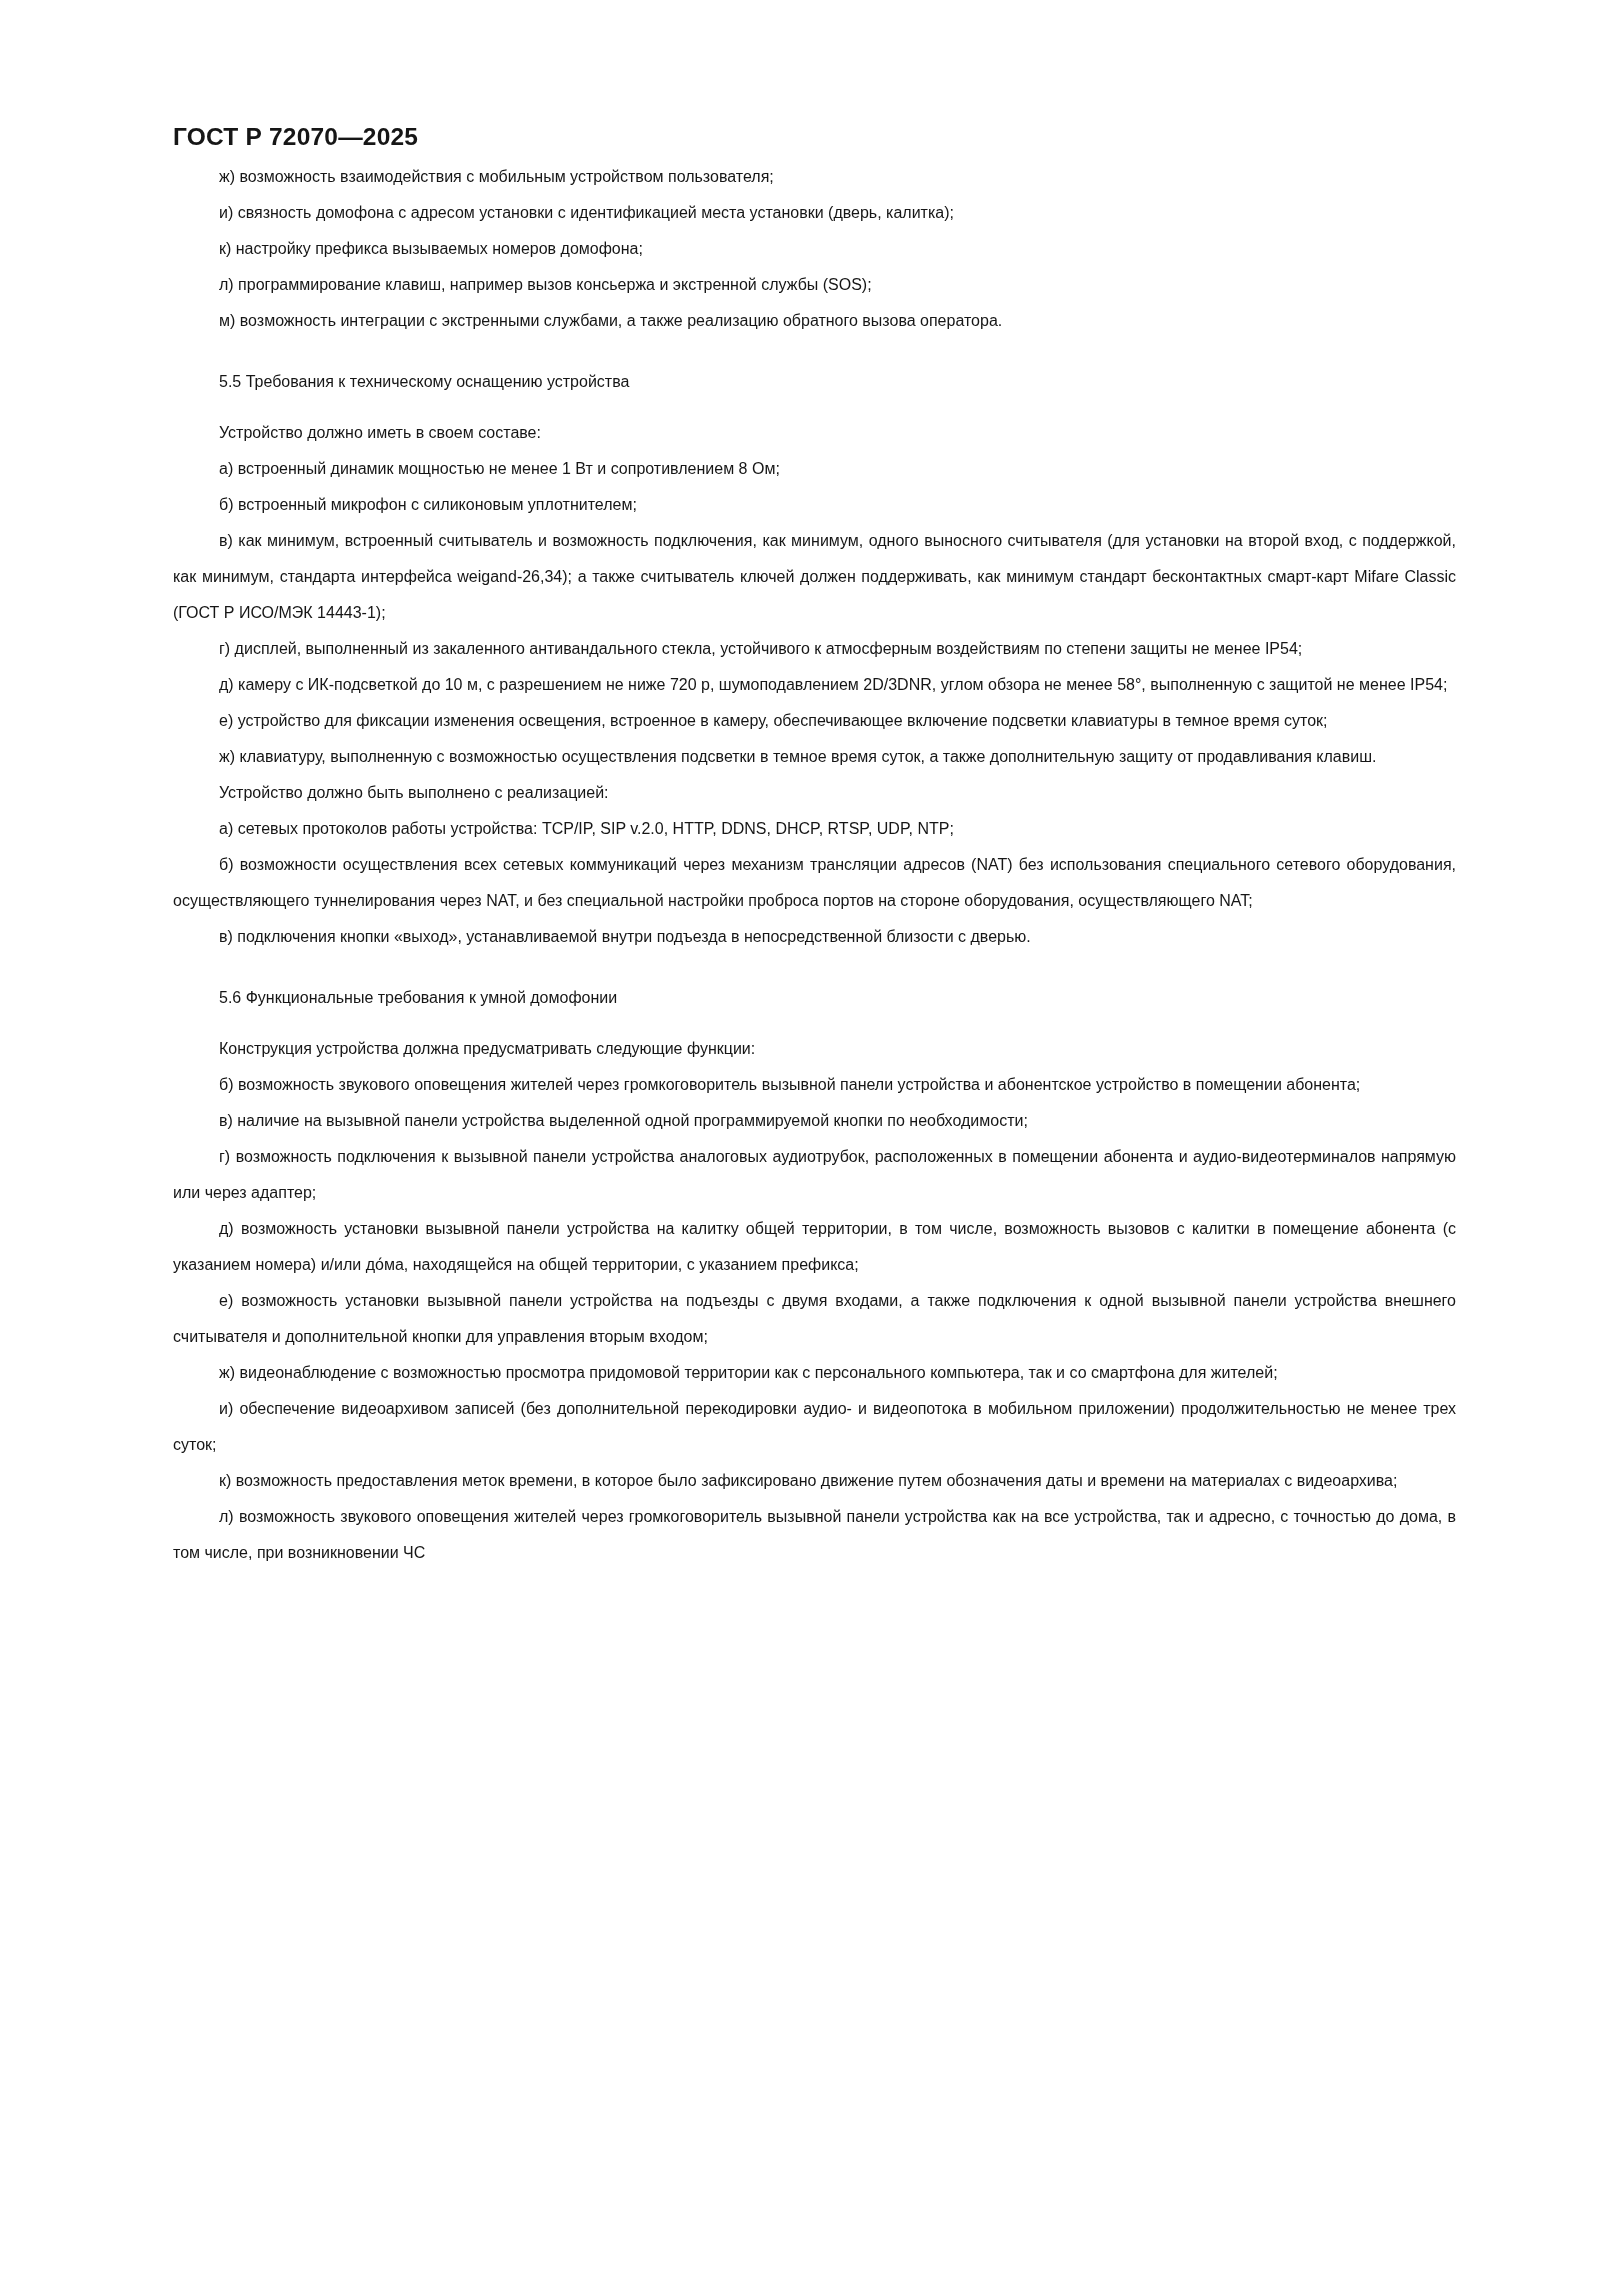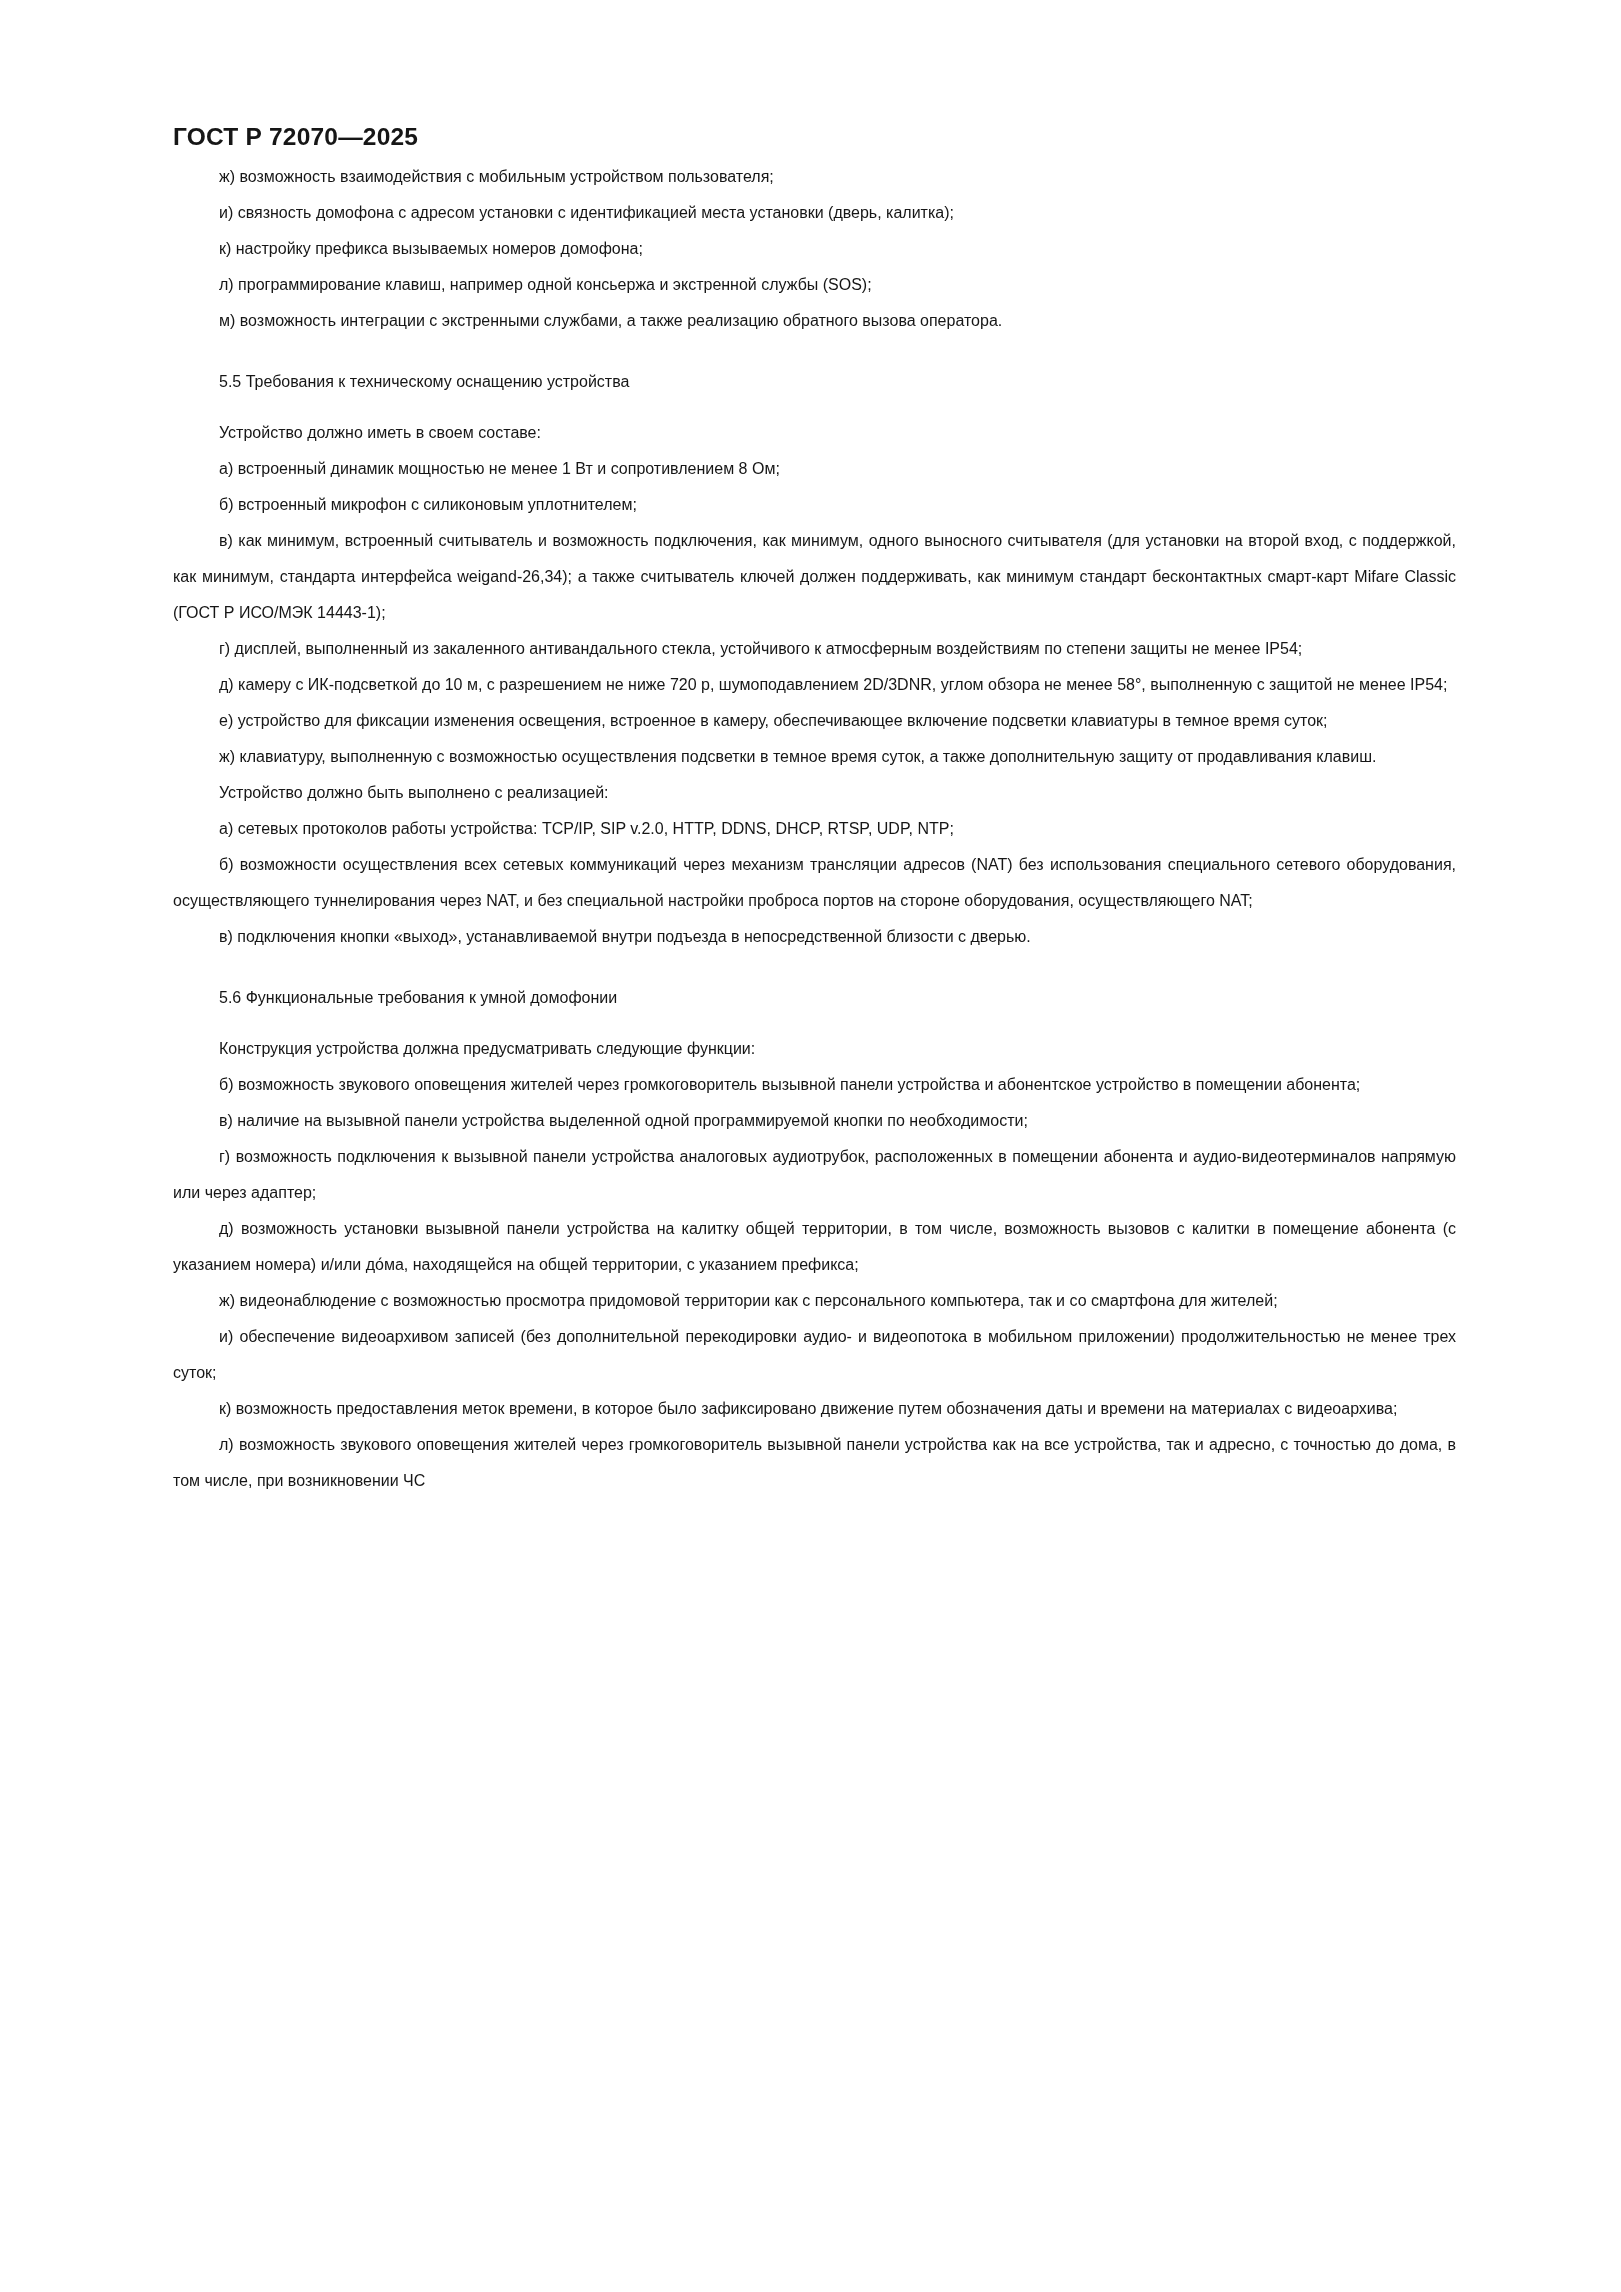--- a/index.html
+++ b/index.html
@@ -43,41 +43,42 @@
 </head>
 <body>
 
 <div class="page">
   <div class="doc-header">ГОСТ Р 72070—2025</div>
 
   <div class="doc-body">
       <p class="para">ж) возможность взаимодействия с мобильным устройством пользователя;</p>
       <p class="para">и) связность домофона с адресом установки с идентификацией места установки (дверь, калитка);</p>
       <p class="para">к) настройку префикса вызываемых номеров домофона;</p>
-      <p class="para">л) программирование клавиш, например одной консьержа и экстренной службы (SOS);</p>
+      <p class="para">л) программирование клавиш, например вызов консьержа и экстренной службы (SOS);</p>
       <p class="para">м) возможность интеграции с экстренными службами, а также реализацию обратного вызова оператора.</p>
       <p class="heading">5.5 Требования к техническому оснащению устройства</p>
       <p class="para">Устройство должно иметь в своем составе:</p>
       <p class="para">а) встроенный динамик мощностью не менее 1 Вт и сопротивлением 8 Ом;</p>
       <p class="para">б) встроенный микрофон с силиконовым уплотнителем;</p>
       <p class="para">в) как минимум, встроенный считыватель и возможность подключения, как минимум, одного выносного считывателя (для установки на второй вход, с поддержкой, как минимум, стандарта интерфейса weigand-26,34); а также считыватель ключей должен поддерживать, как минимум стандарт бесконтактных смарт-карт Mifare Classic (ГОСТ Р ИСО/МЭК 14443-1);</p>
       <p class="para">г) дисплей, выполненный из закаленного антивандального стекла, устойчивого к атмосферным воздействиям по степени защиты не менее IP54;</p>
       <p class="para">д) камеру с ИК-подсветкой до 10 м, с разрешением не ниже 720 p, шумоподавлением 2D/3DNR, углом обзора не менее 58°, выполненную с защитой не менее IP54;</p>
       <p class="para">е) устройство для фиксации изменения освещения, встроенное в камеру, обеспечивающее включение подсветки клавиатуры в темное время суток;</p>
       <p class="para">ж) клавиатуру, выполненную с возможностью осуществления подсветки в темное время суток, а также дополнительную защиту от продавливания клавиш.</p>
       <p class="para">Устройство должно быть выполнено с реализацией:</p>
       <p class="para">а) сетевых протоколов работы устройства: TCP/IP, SIP v.2.0, HTTP, DDNS, DHCP, RTSP, UDP, NTP;</p>
       <p class="para">б) возможности осуществления всех сетевых коммуникаций через механизм трансляции адресов (NAT) без использования специального сетевого оборудования, осуществляющего туннелирования через NAT, и без специальной настройки проброса портов на стороне оборудования, осуществляющего NAT;</p>
       <p class="para">в) подключения кнопки «выход», устанавливаемой внутри подъезда в непосредственной близости с дверью.</p>
       <p class="heading">5.6 Функциональные требования к умной домофонии</p>
       <p class="para">Конструкция устройства должна предусматривать следующие функции:</p>
       <p class="para">б) возможность звукового оповещения жителей через громкоговоритель вызывной панели устройства и абонентское устройство в помещении абонента;</p>
       <p class="para">в) наличие на вызывной панели устройства выделенной одной программируемой кнопки по необходимости;</p>
       <p class="para">г) возможность подключения к вызывной панели устройства аналоговых аудиотрубок, расположенных в помещении абонента и аудио-видеотерминалов напрямую или через адаптер;</p>
       <p class="para">д) возможность установки вызывной панели устройства на калитку общей территории, в том числе, возможность вызовов с калитки в помещение абонента (с указанием номера) и/или до́ма, находящейся на общей территории, с указанием префикса;</p>
+      <p class="para">е) возможность установки вызывной панели устройства на подъезды с двумя входами, а также подключения к одной вызывной панели устройства внешнего считывателя и дополнительной кнопки для управления вторым входом;</p>
       <p class="para">ж) видеонаблюдение с возможностью просмотра придомовой территории как с персонального компьютера, так и со смартфона для жителей;</p>
       <p class="para">и) обеспечение видеоархивом записей (без дополнительной перекодировки аудио- и видеопотока в мобильном приложении) продолжительностью не менее трех суток;</p>
       <p class="para">к) возможность предоставления меток времени, в которое было зафиксировано движение путем обозначения даты и времени на материалах с видеоархива;</p>
       <p class="para">л) возможность звукового оповещения жителей через громкоговоритель вызывной панели устройства как на все устройства, так и адресно, с точностью до дома, в том числе, при возникновении ЧС</p>
     </div>
 
   <div class="page-number">6</div>
 </div>
 
 

